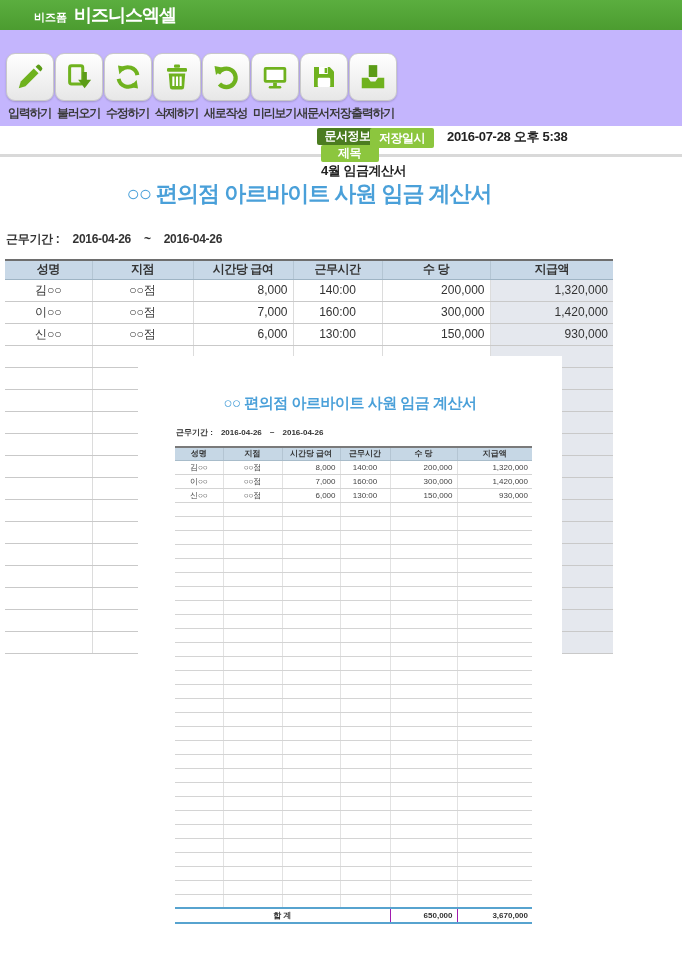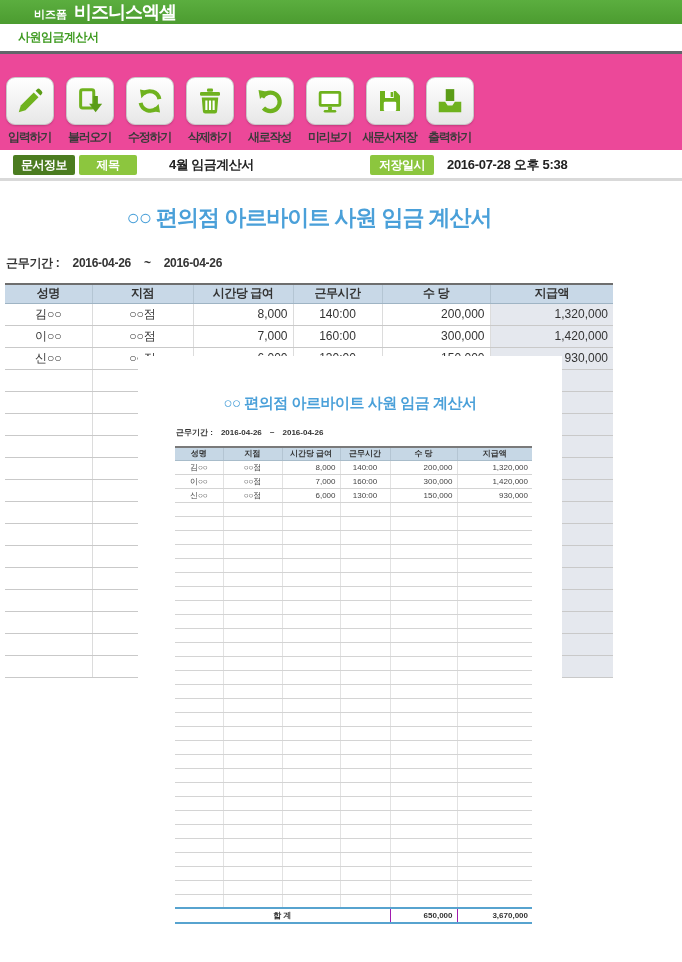--- a/index.html
+++ b/index.html
@@ -4,46 +4,46 @@
 <style>
   * { box-sizing: border-box; }
   html,body { margin:0; padding:0; }
   body {
     width:682px; height:962px; overflow:hidden; position:relative;
     background:#ffffff; font-family:"Liberation Sans","DejaVu Sans",sans-serif;
   }
 
   
   .topbar {
-    height:24px; background:linear-gradient(#5bae3f,#4c9c30);
+    height:30px; background:linear-gradient(#5bae3f,#4c9c30);
     display:flex; align-items:center; color:#fff;
   }
   .brand { margin-left:34px; display:flex; align-items:baseline; gap:7px; width:218px; flex:none; }
   .brand-small { font-size:11px; font-weight:bold; }
   .brand-large { font-size:18px; font-weight:bold; letter-spacing:-1px; }
   .app-title { font-size:15px; font-weight:bold; letter-spacing:-0.8px; white-space:nowrap; }
 
   
   .navstrip { height:30px; border-bottom:3px solid #62656a; display:flex; align-items:center; padding-left:18px; background:#fff; }
   .nav-item { color:#3f9b21; font-size:12px; font-weight:bold; letter-spacing:-0.5px; cursor:pointer; }
 
   
-  .toolbar { height:96px; display:flex; padding:23px 0 0 5px; gap:11px; background:#ec4899; }
+  .toolbar { height:96px; display:flex; padding:23px 0 0 5px; background:#c4b5fd; }
   .tool-btn { width:49px; display:flex; flex-direction:column; align-items:center; gap:4px; cursor:pointer; }
   .tool-icon {
     width:48px; height:48px; border:1px solid #c9c9c9; border-radius:9px;
     background:linear-gradient(#ffffff,#e7e7e7);
     display:flex; align-items:center; justify-content:center;
     box-shadow:0 1px 2px rgba(0,0,0,.18);
   }
   .tool-icon svg { width:30px; height:30px; }
   .tool-label { font-size:12px; font-weight:bold; color:#3a3a3a; letter-spacing:-1.2px; white-space:nowrap; }
 
   
-  .docbar { height:29px; margin-top:2px; border-bottom:3px solid #d9d9d9; position:relative; display:flex; align-items:center; padding-left:13px; background:#fff; }
+  .docbar { height:29px; margin-top:2px; border-bottom:3px solid #d9d9d9; position:relative; display:flex; align-items:center; padding-left:13px; background:#fff;flex-direction:column; }
   .chip { display:inline-flex; align-items:center; justify-content:center; height:20px; font-size:12px; font-weight:bold; color:#fff; border-radius:2px; letter-spacing:-0.5px; }
   .chip-dark  { width:62px; background:#4b7c20; }
   .chip-light { width:58px; background:#8cc63e; margin-left:4px; }
   .doc-title  { margin-left:32px; font-size:13px; font-weight:bold; color:#222; letter-spacing:-0.5px; }
   .chip-saved { position:absolute; left:370px; margin:0; width:64px; }
   .saved-value{ position:absolute; left:447px; font-size:13px; font-weight:bold; color:#222; letter-spacing:-0.3px; }
 
   
   .doc-heading { margin:23px 0 0 5px; width:608px; text-align:center; font-size:22px; line-height:28px; color:#4aa0d9; font-weight:bold; letter-spacing:-1px; }
   .period { margin:24px 0 0 6px; font-size:12px; line-height:14px; font-weight:bold; color:#333; display:flex; gap:13px; letter-spacing:-0.3px; }
@@ -90,23 +90,20 @@
 
 <div class="page">
 
   <header class="topbar">
     <div class="brand">
       <span class="brand-small">비즈폼</span>
       <span class="brand-large">비즈니스엑셀</span>
     </div>
   </header>
 
-  <nav class="navstrip">
-    <span class="nav-item">사원임금계산서</span>
-  </nav>
 
   <div class="toolbar">
     <div class="tool-btn">
       <span class="tool-icon">
         <svg viewBox="0 0 24 24">
             <path d="M3 21l1.6-5.4L15 5.2 18.8 9 8.4 19.4 3 21z" fill="#6fb21e"></path>
             <path d="M16.5 3.7l3.8 3.8 1-1a1.8 1.8 0 0 0 0-2.6l-1.2-1.2a1.8 1.8 0 0 0-2.6 0l-1 1z" fill="#5b9c17"></path>
           </svg>
       </span>
       <span class="tool-label">입력하기</span>

